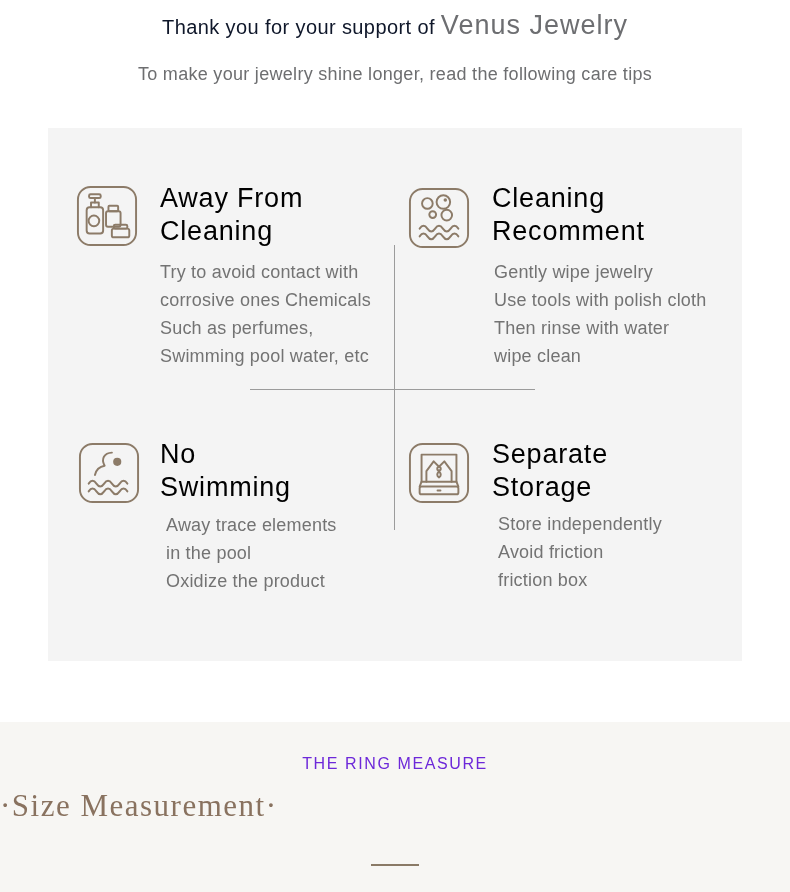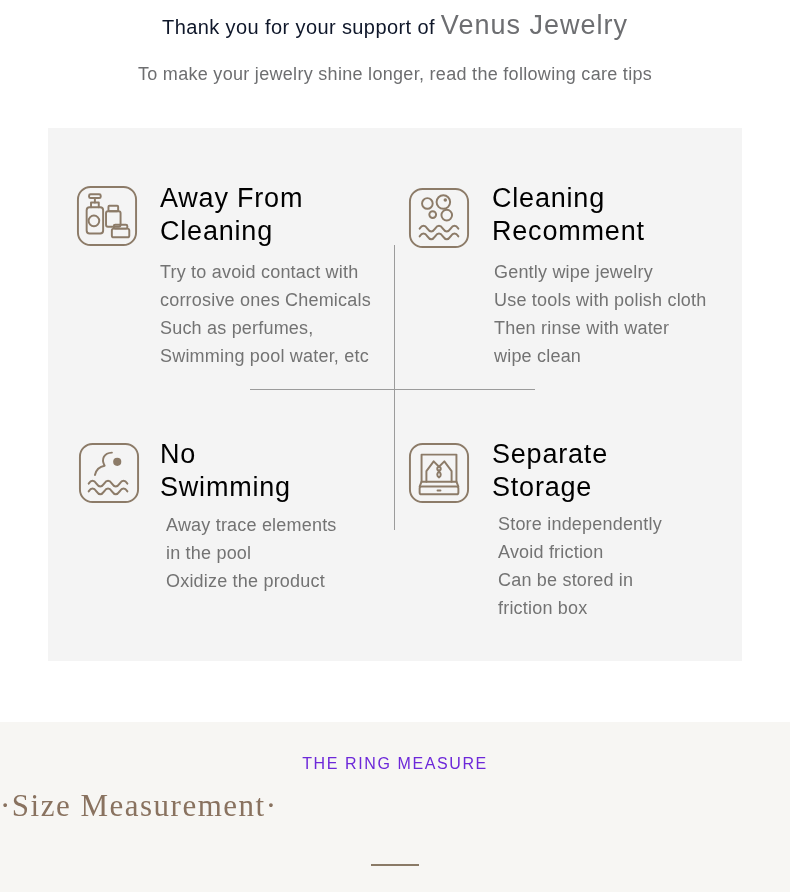--- a/index.html
+++ b/index.html
@@ -142,21 +142,20 @@
         <path d="M30.5 50 H33.5"></path>
       </svg>
     </span>
     <h3 class="tip-title">
       <span>Separate</span><br>
       <span>Storage</span>
     </h3>
     <div class="tip-body">
       <div>Store independently</div>
       <div>Avoid friction</div>
-      <div>Can be stored in</div>
       <div>friction box</div>
     </div>
   </div>
 </div>
 
 <div class="measure">
   <div class="eyebrow">THE RING MEASURE</div>
   <div class="big">·Size Measurement·</div>
   <div class="rule"></div>
 </div>

